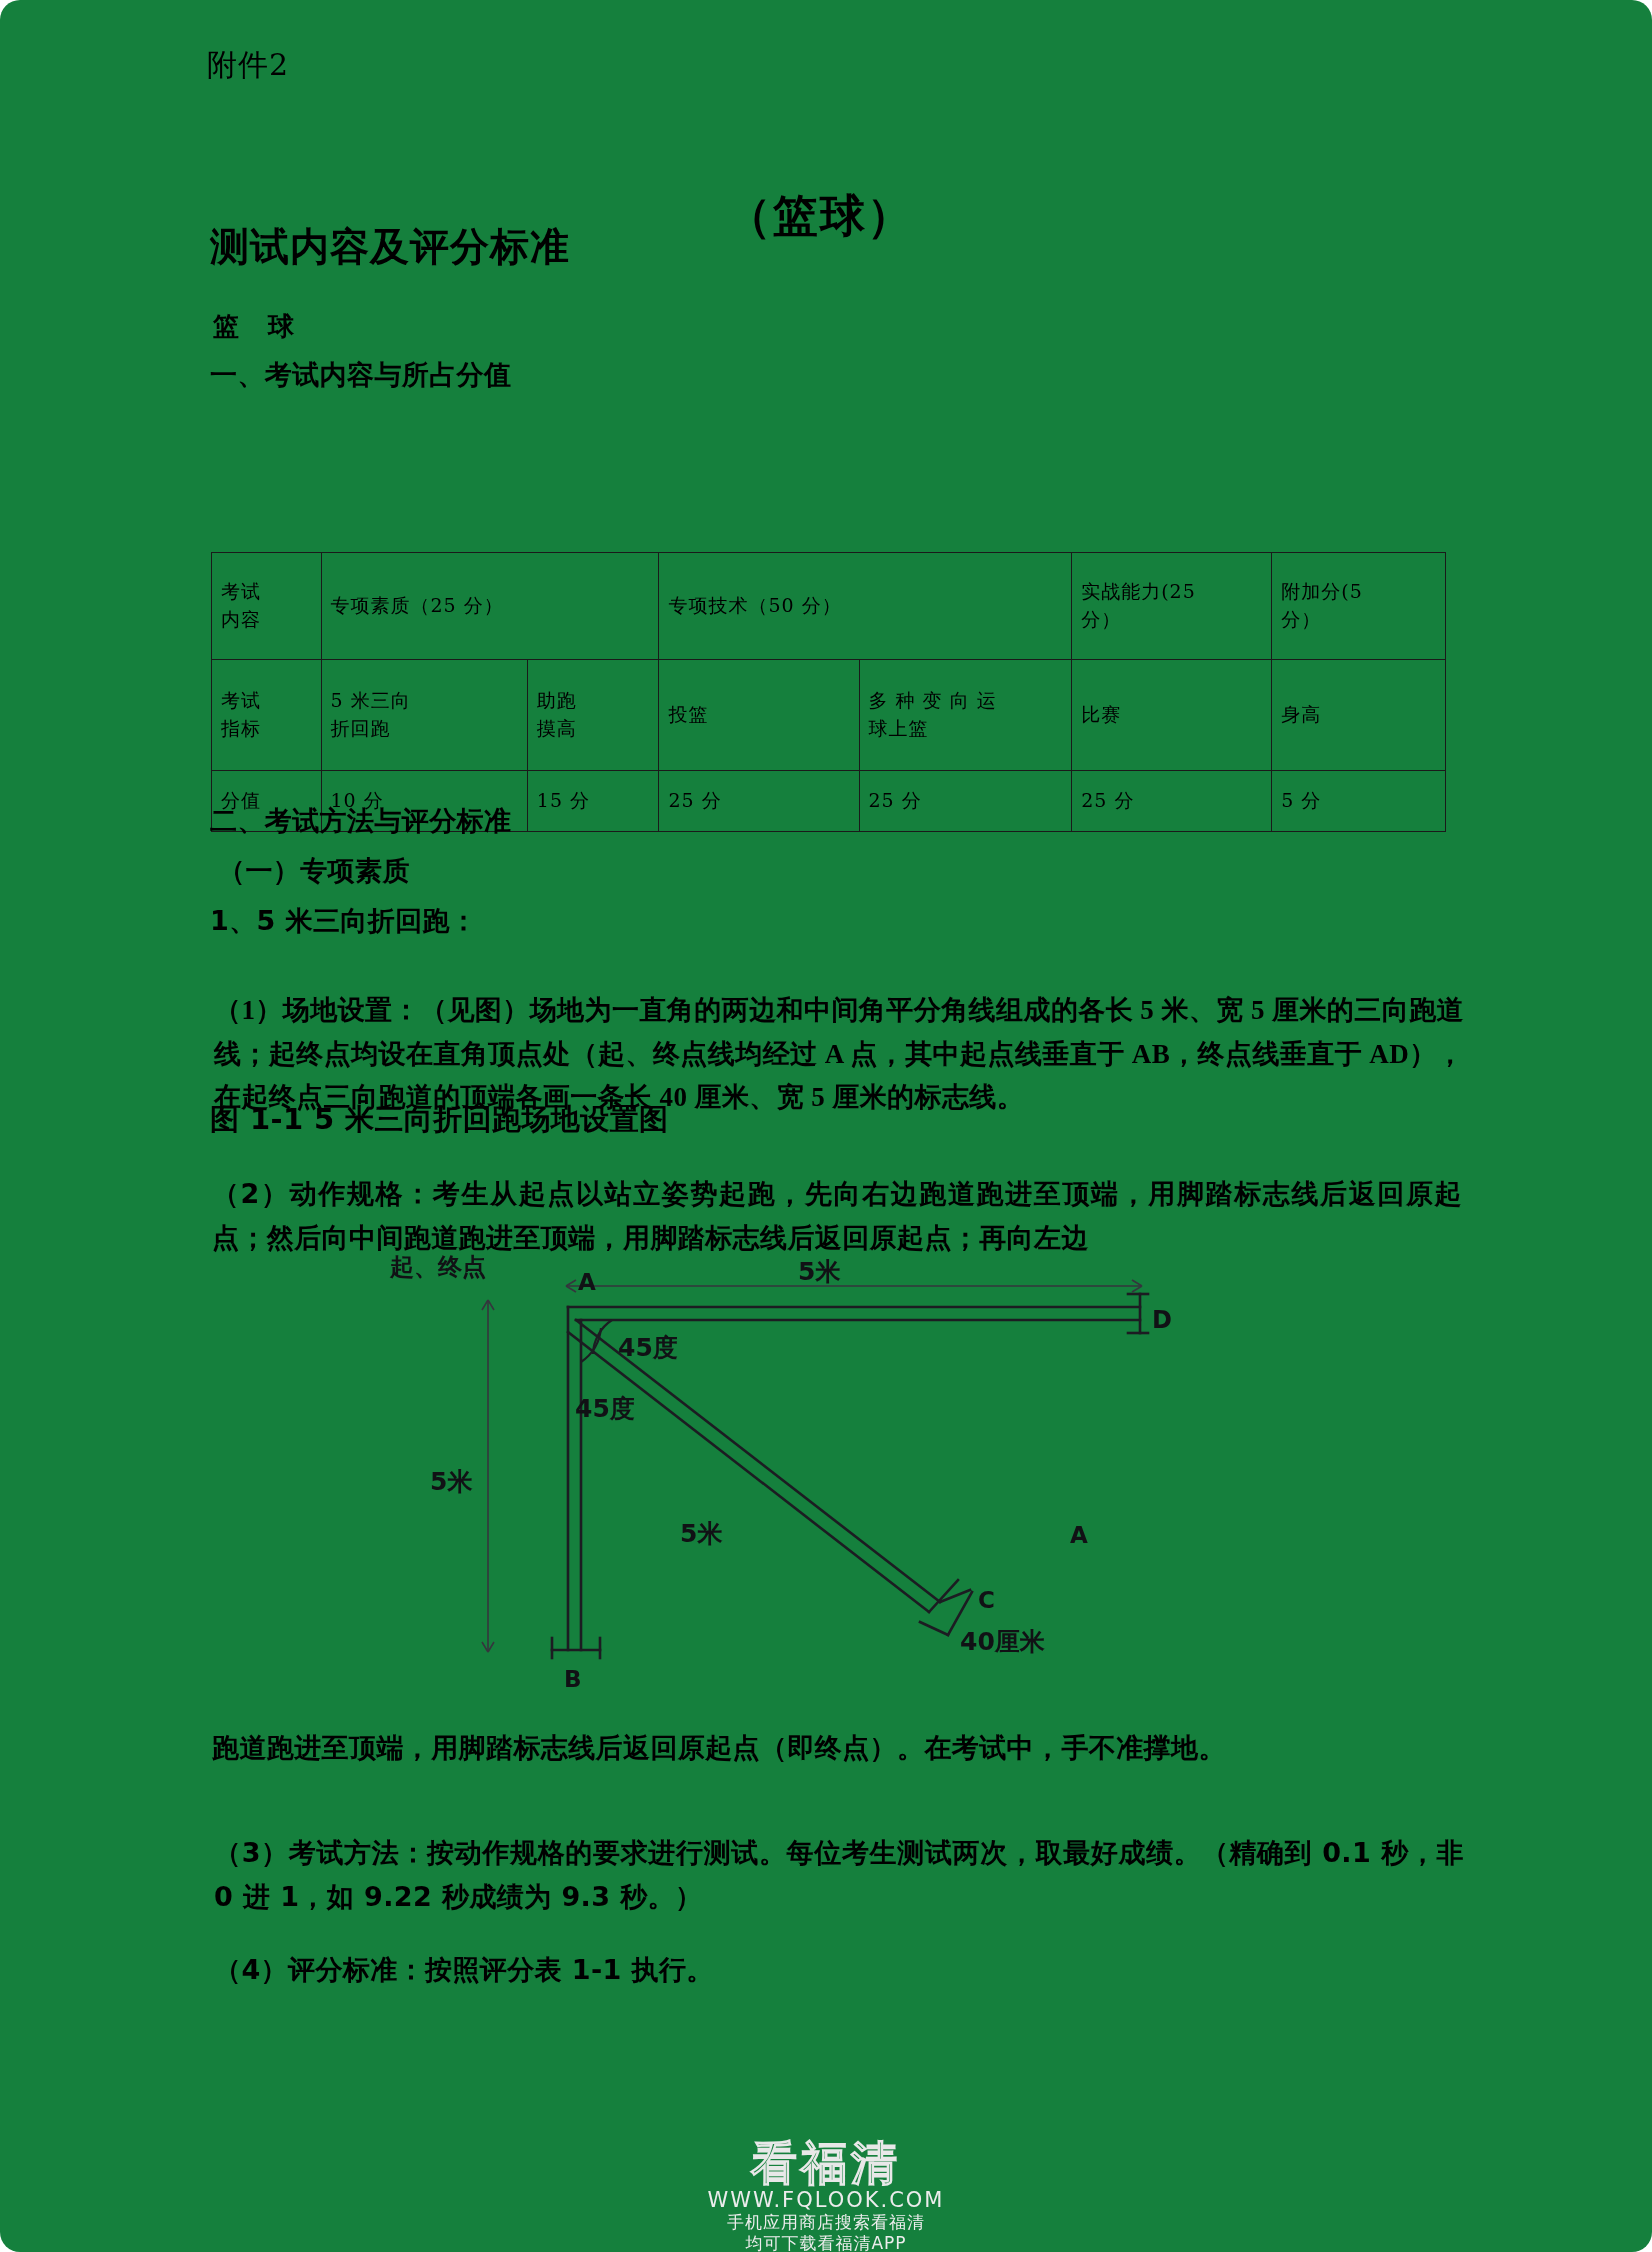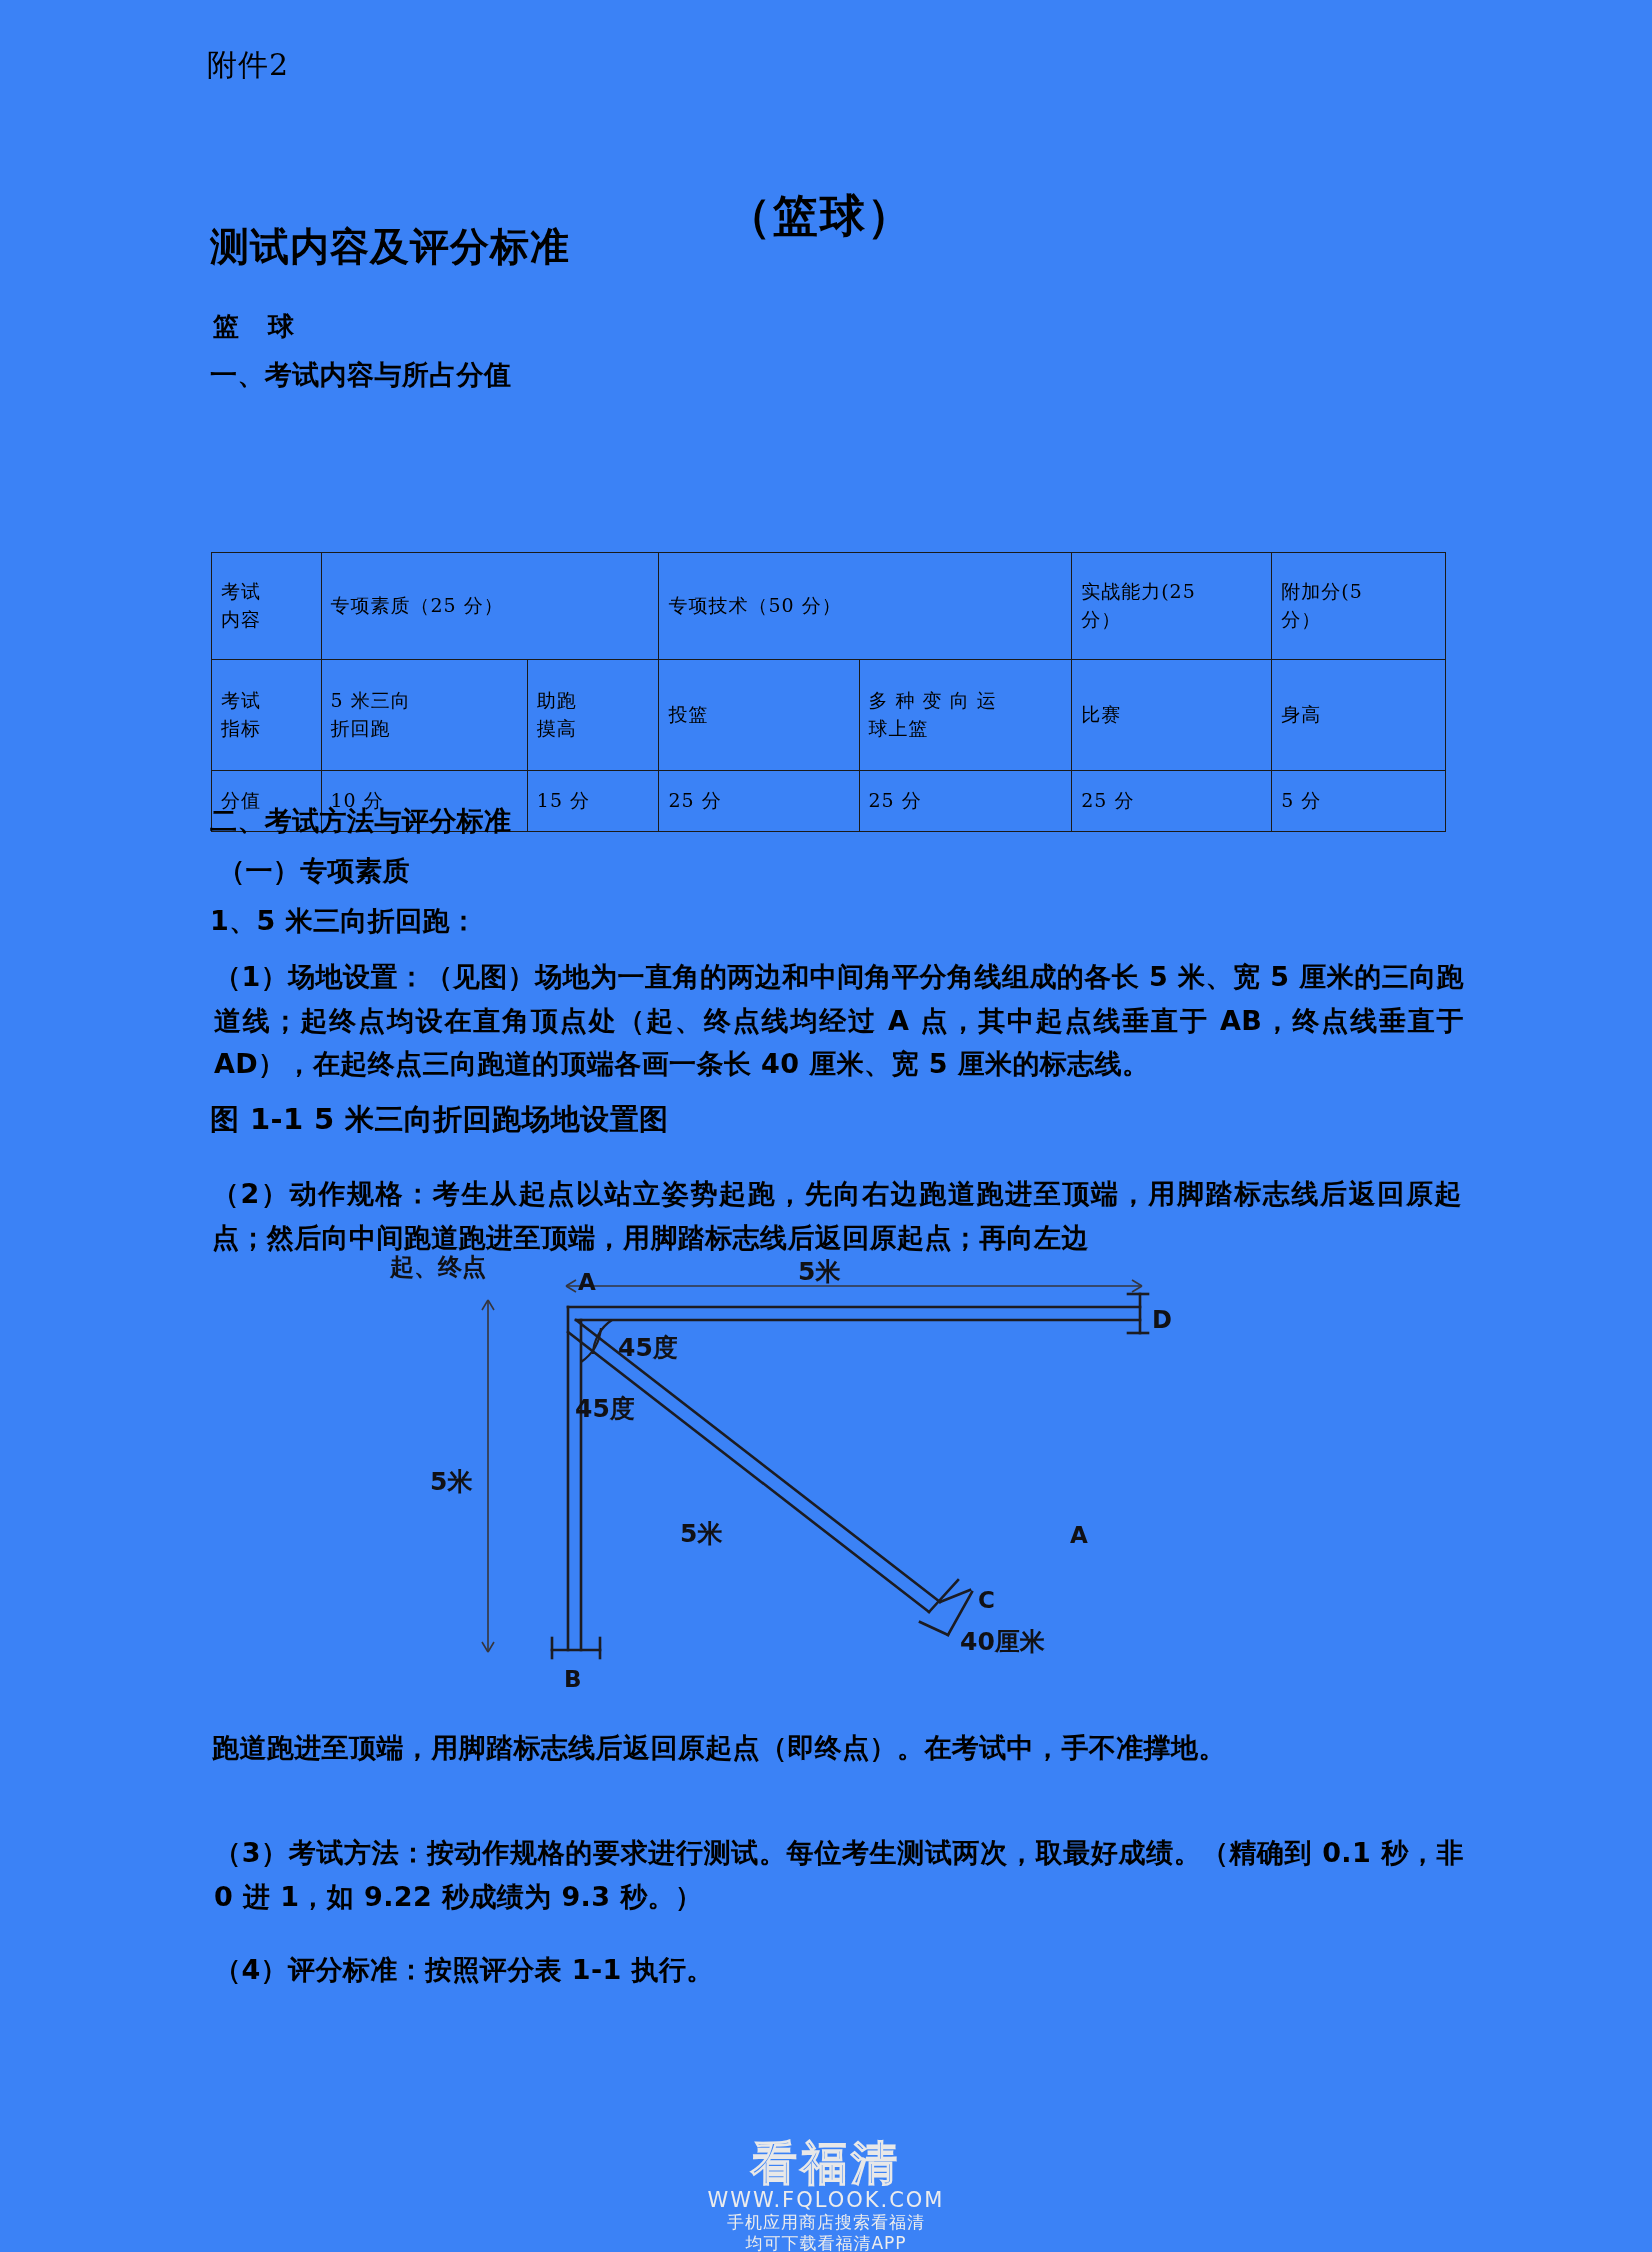--- a/index.html
+++ b/index.html
@@ -11,21 +11,22 @@
     width: 1652px;
     height: 2252px;
     position: relative;
     font-family: "DejaVu Serif", "Liberation Serif", serif;
     color: #000000;
     overflow: hidden;
   }
   .page {
     position: absolute;
     inset: 0;
-    background: #3b82f6;
+    background: #15803d;
+    border-radius: 20px;
   }
 
   
   .attach-label {
     position: absolute;
     left: 207px;
     top: 45px;
     font-size: 30px;
     letter-spacing: 1px;
     font-family: "DejaVu Serif", "Liberation Serif", serif;
@@ -210,21 +211,21 @@
       </tr>
     </tbody>
   </table>
 
   <div class="para bold" style="left:218px; top:849px; width:1240px;">（一）专项素质</div>
 
   <div class="para bold" style="left:210px; top:799px; width:1240px;">二、考试方法与评分标准</div>
 
   <div class="para bold" style="left:210px; top:899px; width:1240px;">1、5 米三向折回跑：</div>
 
-  <div class="para bold" style="left:214px; top:955px; width:1250px;">（1）场地设置：（见图）场地为一直角的两边和中间角平分角线组成的各长 5 米、宽 5 厘米的三向跑道线；起终点均设在直角顶点处（起、终点线均经过 A 点，其中起点线垂直于 AB，终点线垂直于 AD），在起终点三向跑道的顶端各画一条长 40 厘米、宽 5 厘米的标志线。</div>
+  <div class="para bold" style="left:214px; top:989px; width:1250px;font-family:Liberation Serif, serif;">（1）场地设置：（见图）场地为一直角的两边和中间角平分角线组成的各长 5 米、宽 5 厘米的三向跑道线；起终点均设在直角顶点处（起、终点线均经过 A 点，其中起点线垂直于 AB，终点线垂直于 AD），在起终点三向跑道的顶端各画一条长 40 厘米、宽 5 厘米的标志线。</div>
 
   <div class="para bold" style="left:210px; top:1096px; width:1240px; font-size:29px;">图 1-1 5 米三向折回跑场地设置图</div>
 
   <div class="para bold" style="left:212px; top:1172px; width:1250px;">（2）动作规格：考生从起点以站立姿势起跑，先向右边跑道跑进至顶端，用脚踏标志线后返回原起点；然后向中间跑道跑进至顶端，用脚踏标志线后返回原起点；再向左边</div>
 
   <div class="diagram-wrap">
     <svg width="940" height="450" viewBox="0 0 940 450" xmlns="http://www.w3.org/2000/svg">
       <g fill="none" stroke="#1c1c22" stroke-width="2.6" stroke-linecap="square">
 
         <line x1="188" y1="57" x2="760" y2="57"></line>

